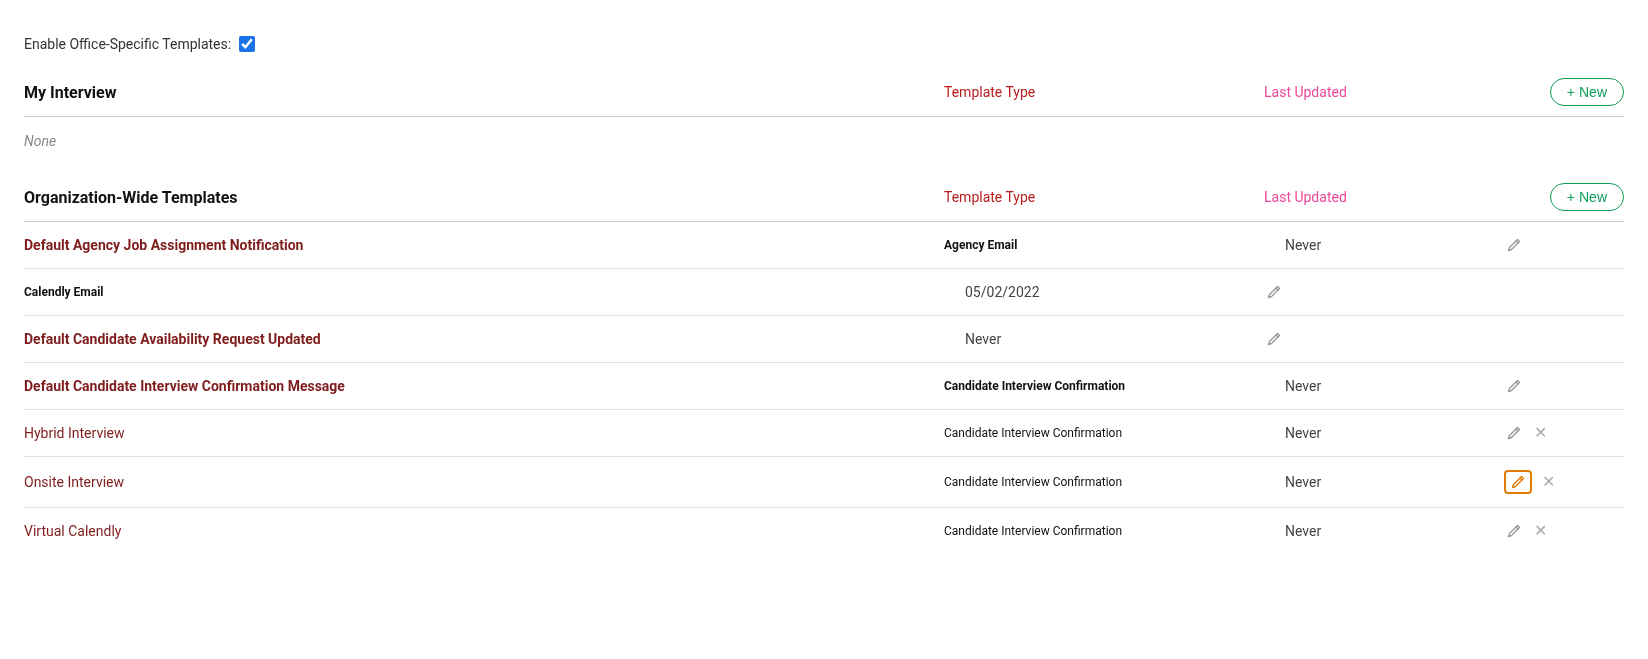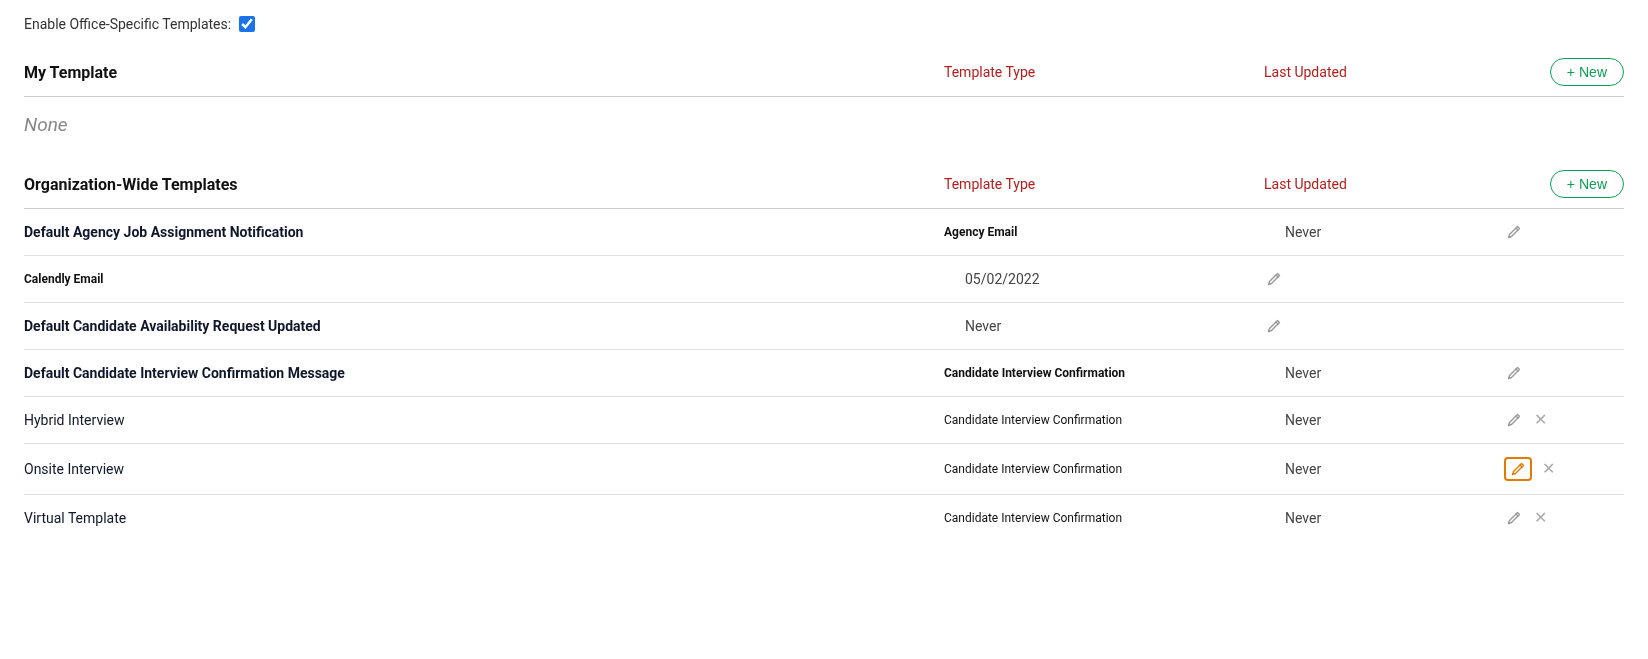--- a/index.html
+++ b/index.html
@@ -11,20 +11,21 @@
       padding: 16px 24px;
     }
 
     .enable-row {
       display: flex;
       align-items: center;
       gap: 8px;
       margin-bottom: 16px;
       font-size: 14px;
       color: #333;
+      margin-top: 20px;
     }
 
     .enable-checkbox {
       width: 16px;
       height: 16px;
       accent-color: #1a73e8;
       cursor: pointer;
     }
 
     .section {
@@ -46,21 +47,21 @@
     }
 
     .col-template-type {
       font-size: 14px;
       color: #b91c1c;
       font-weight: 400;
     }
 
     .col-last-updated {
       font-size: 14px;
-      color: #b91c1c;
+      color: #ec4899;
       font-weight: 400;
     }
 
     .new-button {
       display: inline-flex;
       align-items: center;
       gap: 4px;
       border: 1.5px solid #0f9d58;
       color: #0f9d58;
       background: #fff;
@@ -70,38 +71,38 @@
       font-weight: 500;
       cursor: pointer;
       white-space: nowrap;
       justify-self: end;
     }
 
     .none-row {
       padding: 16px 0;
       color: #888;
       font-style: italic;
-      font-size: 19px;
+      font-size: 14px;
     }
 
     .template-row {
       display: grid;
       grid-template-columns: 1fr 320px 240px 120px;
       align-items: center;
       padding: 13px 0;
       border-bottom: 1px solid #e0e0e0;
     }
 
     .template-row:last-child {
       border-bottom: none;
     }
 
     .template-name {
       font-size: 14px;
-      color: #0f172a;
+      color: #7f1d1d;
     }
 
     .template-name.bold {
       font-weight: 700;
     }
 
     .template-type {
       font-size: 12px;
       color: #111;
     }
@@ -163,21 +164,21 @@
 </head>
 <body>
 
 <div class="enable-row">
   <span>Enable Office-Specific Templates:</span>
   <input type="checkbox" class="enable-checkbox" checked="" style="">
 </div>
 
 <div class="section">
   <div class="section-header">
-    <span class="section-title">My Template</span>
+    <span class="section-title">My Interview</span>
     <span class="col-template-type">Template Type</span>
     <span class="col-last-updated">Last Updated</span>
     <button class="new-button">
       <span>+</span>
       <span>New</span>
     </button>
   </div>
   <div class="none-row">None</div>
 </div>
 
@@ -269,21 +270,21 @@
       <path d="M11.5 2.5L13.5 4.5L5.5 12.5L2.5 13.5L3.5 10.5L11.5 2.5Z" stroke="currentColor" stroke-width="1.4" stroke-linecap="round" stroke-linejoin="round"></path>
       <path d="M10 4L12 6" stroke="currentColor" stroke-width="1.4" stroke-linecap="round"></path>
     </svg>
           </button>
           <button class="delete-icon-btn">
             <span style="font-size:16px;color:#aaa;">✕</span>
           </button>
         </div>
       </div>
       <div class="template-row">
-        <span class="template-name">Virtual Template</span>
+        <span class="template-name">Virtual Calendly</span>
         <span class="template-type">Candidate Interview Confirmation</span>
         <span class="template-last-updated">Never</span>
         <div class="row-actions">
           <button class="edit-icon-btn">
             <svg class="pencil-icon" viewBox="0 0 16 16" fill="none" xmlns="http://www.w3.org/2000/svg">
       <path d="M11.5 2.5L13.5 4.5L5.5 12.5L2.5 13.5L3.5 10.5L11.5 2.5Z" stroke="currentColor" stroke-width="1.4" stroke-linecap="round" stroke-linejoin="round"></path>
       <path d="M10 4L12 6" stroke="currentColor" stroke-width="1.4" stroke-linecap="round"></path>
     </svg>
           </button>
           <button class="delete-icon-btn">

